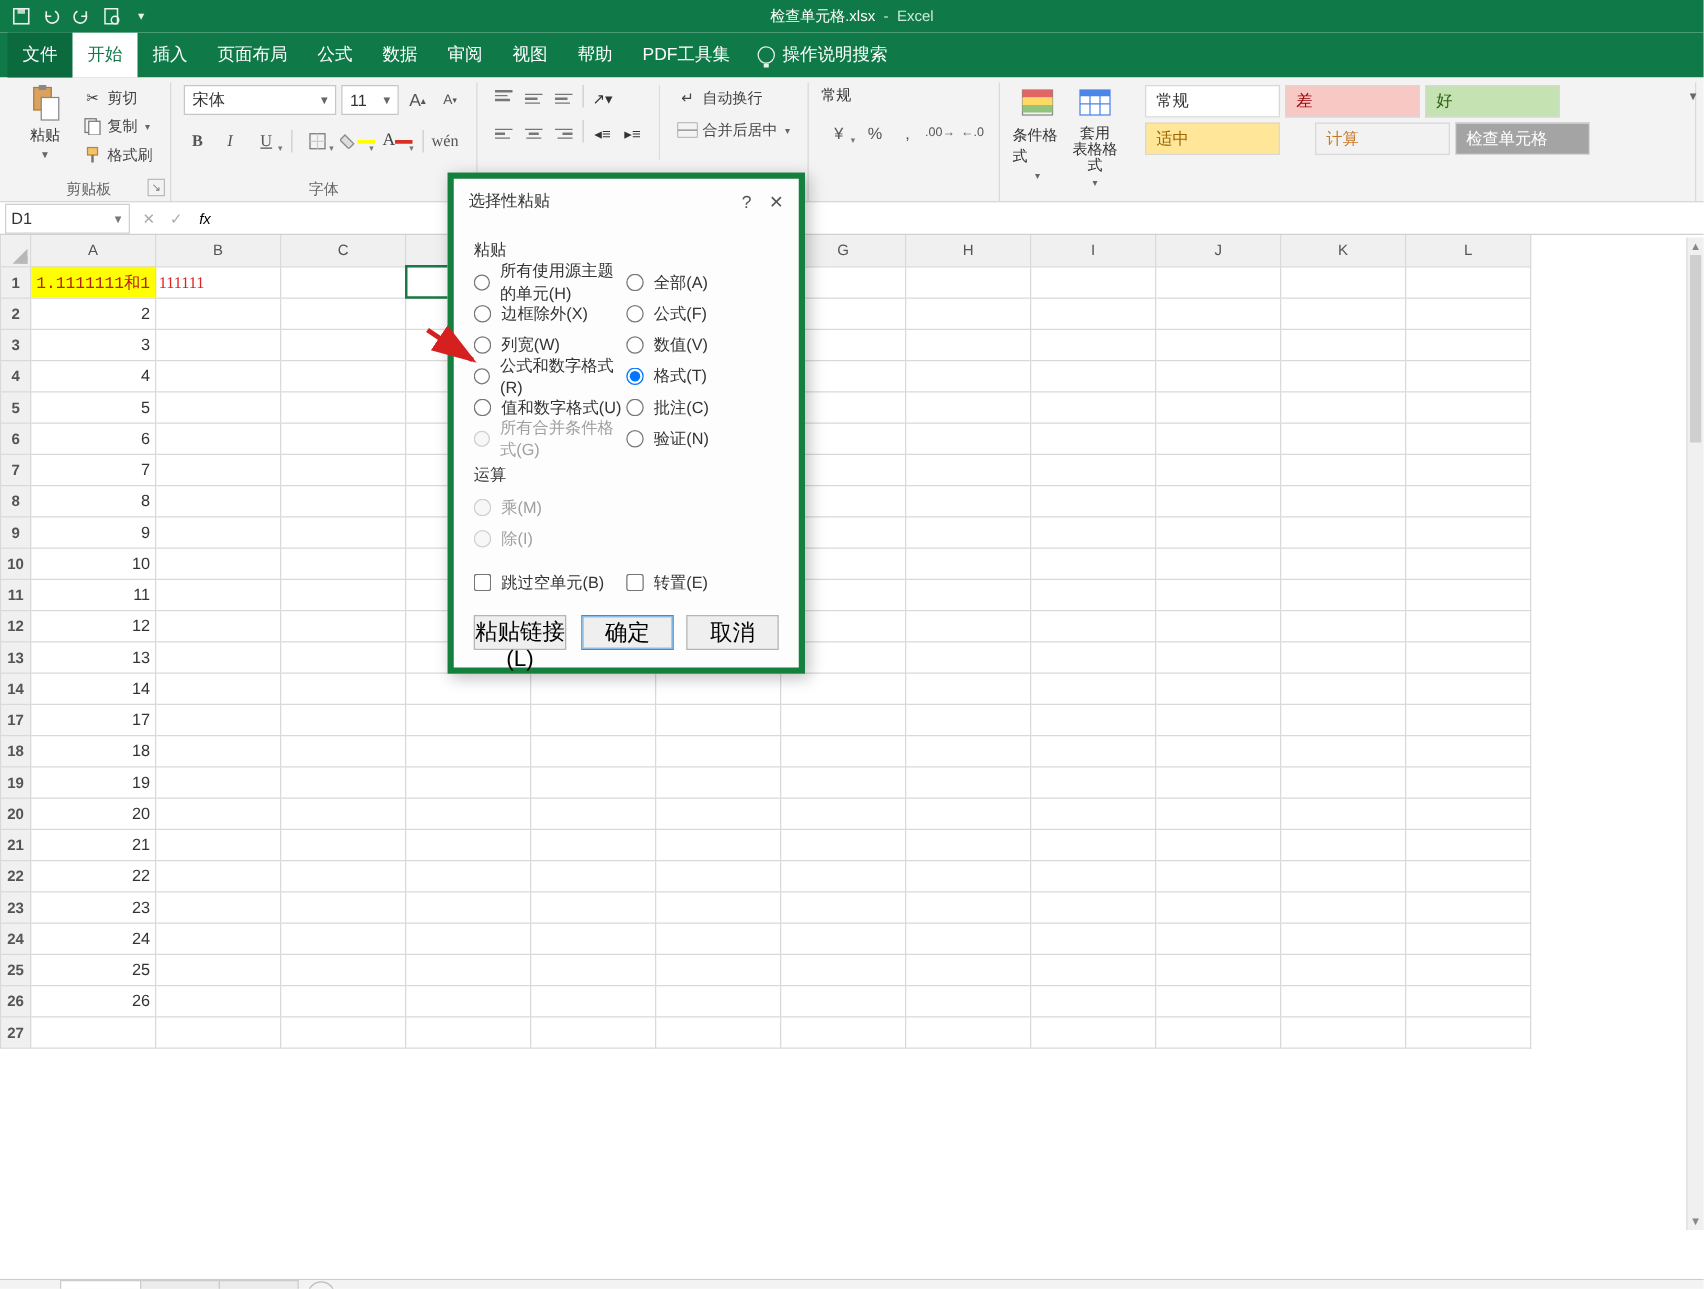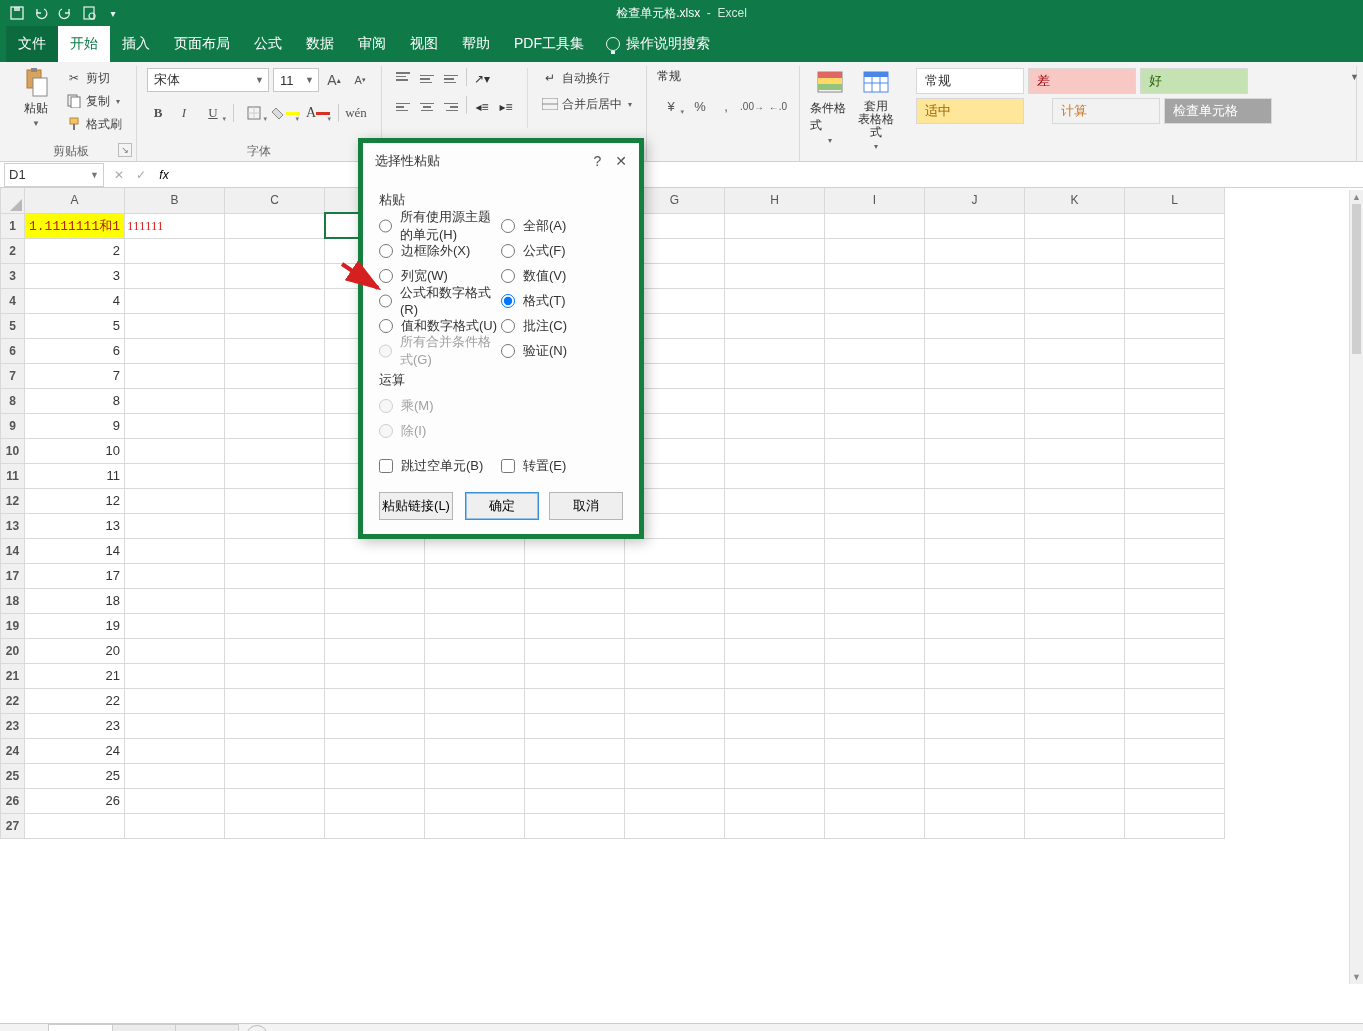--- a/index.html
+++ b/index.html
@@ -100,21 +100,21 @@
   .dialog{ position:absolute; left:358px; top:138px; width:286px; background:#fdfdfd; border:5px solid #15803d; box-shadow:3px 3px 12px rgba(0,0,0,.25); font-size:13px; color:#333;}
   .dialog .dtitle{ height:36px; display:flex; align-items:center; padding:0 12px; justify-content:space-between;}
   .dialog .dtitle .ctrls{ display:flex; gap:14px; color:#555; font-size:14px;}
   .dialog .dbody{ padding:4px 16px 14px 16px;}
   .dialog .sect{ margin:8px 0 4px 0; color:#333; }
   .dialog .cols{ display:flex;}
   .dialog .col{ flex:1;}
   .dialog label.opt{ display:flex; align-items:center; gap:8px; height:25px; cursor:default;}
   .dialog input[type=radio],.dialog input[type=checkbox]{ width:14px; height:14px;}
   .dialog label.dis{ color:#a0a0a0;}
-  .dialog button{ width:74px; height:28px; border:1px solid #b5b5b5; background:#efefef; font-size:13px;}
+  .dialog button{ width:74px; height:28px; border:1px solid #b5b5b5; background:#efefef; font-size:18px;}
   .dialog button.primary{ border:1px solid #3b8fd4; box-shadow:inset 0 0 0 1px #8fc2ee;}
   .dialog button.link{ background:#efefef;}
   .dialog .btns-left{ display:flex; justify-content:space-between; align-items:center; margin-top:14px;}
   
   
   .arrow{ position:absolute; left:338px; top:260px; pointer-events:none;}
   .arrow svg{ overflow:visible;}
   
   
   .vscroll{ position:absolute; right:0; top:190px; bottom:47px; width:14px; background:#f0f0f0; border-left:1px solid #ddd;}

